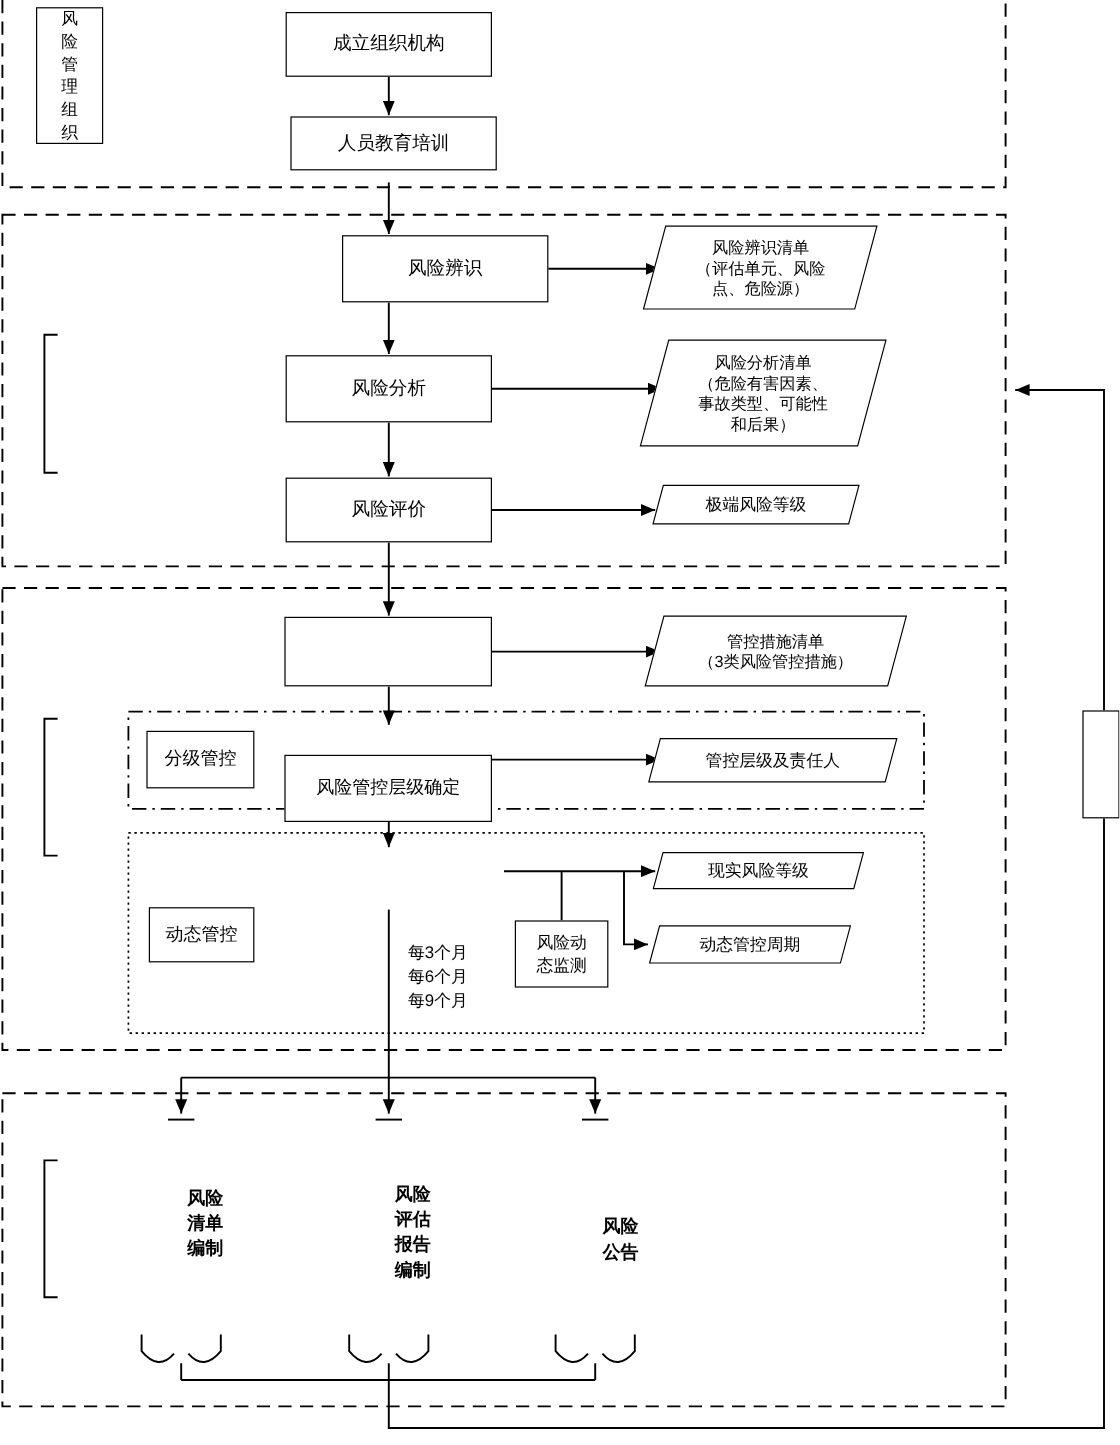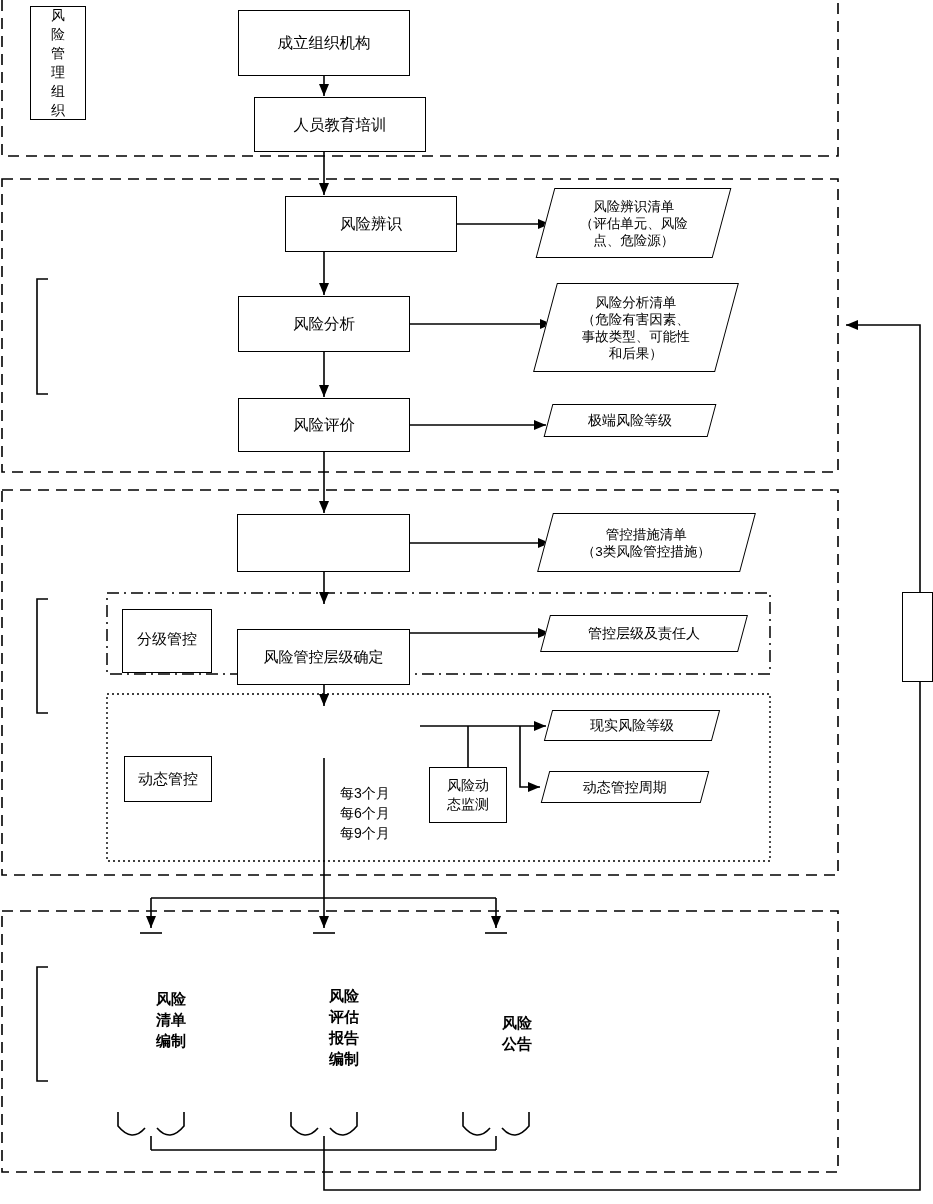--- a/index.html
+++ b/index.html
@@ -88,28 +88,28 @@
     </g>
   </svg>
 
   <div class="box vlabel" style="left:30px;top:6px;width:56px;height:114px;">风
 险
 管
 理
 组
 织</div>
 
-  <div class="box" style="left:238px;top:10px;width:172px;height:66px;">成立组织机构</div>
-  <div class="box" style="left:254px;top:97px;width:172px;height:55px;">人员教育培训</div>
+  <div class="box" style="left:238px;top:10px;width:172px;height:54px;">成立组织机构</div>
+  <div class="box" style="left:242px;top:97px;width:172px;height:45px;">人员教育培训</div>
   <div class="box" style="left:238px;top:196px;width:172px;height:56px;margin-left:47px;">风险辨识</div>
   <div class="box" style="left:238px;top:296px;width:172px;height:56px;">风险分析</div>
   <div class="box" style="left:238px;top:398px;width:172px;height:54px;">风险评价</div>
   <div class="box" style="left:237px;top:514px;width:173px;height:58px;"></div>
   <div class="box" style="left:237px;top:605px;width:173px;height:56px;font-size:15px;margin-top:24px;">风险管控层级确定</div>
-  <div class="box" style="left:122px;top:609px;width:90px;height:64px;font-size:15px;font-family:Liberation Mono, monospace;">分级管控</div>
+  <div class="box" style="left:122px;top:609px;width:90px;height:48px;font-size:15px;">分级管控</div>
   <div class="box" style="left:124px;top:756px;width:88px;height:46px;font-size:15px;">动态管控</div>
   <div class="box" style="left:429px;top:767px;width:78px;height:56px;font-size:14px;line-height:19px;">风险动
 态监测</div>
 
   <div class="para" style="left:545px;top:188px;width:177px;height:70px;">
     <span>风险辨识清单
 （评估单元、风险
 点、危险源）</span>
   </div>
   <div class="para" style="left:545px;top:283px;width:182px;height:89px;">

